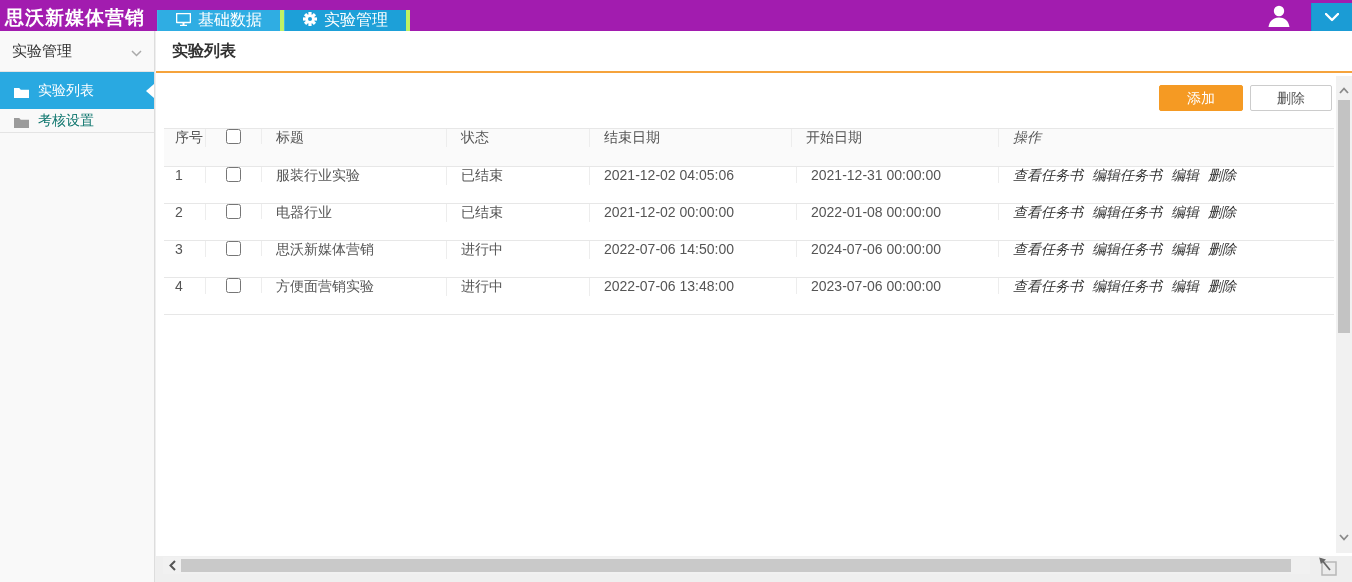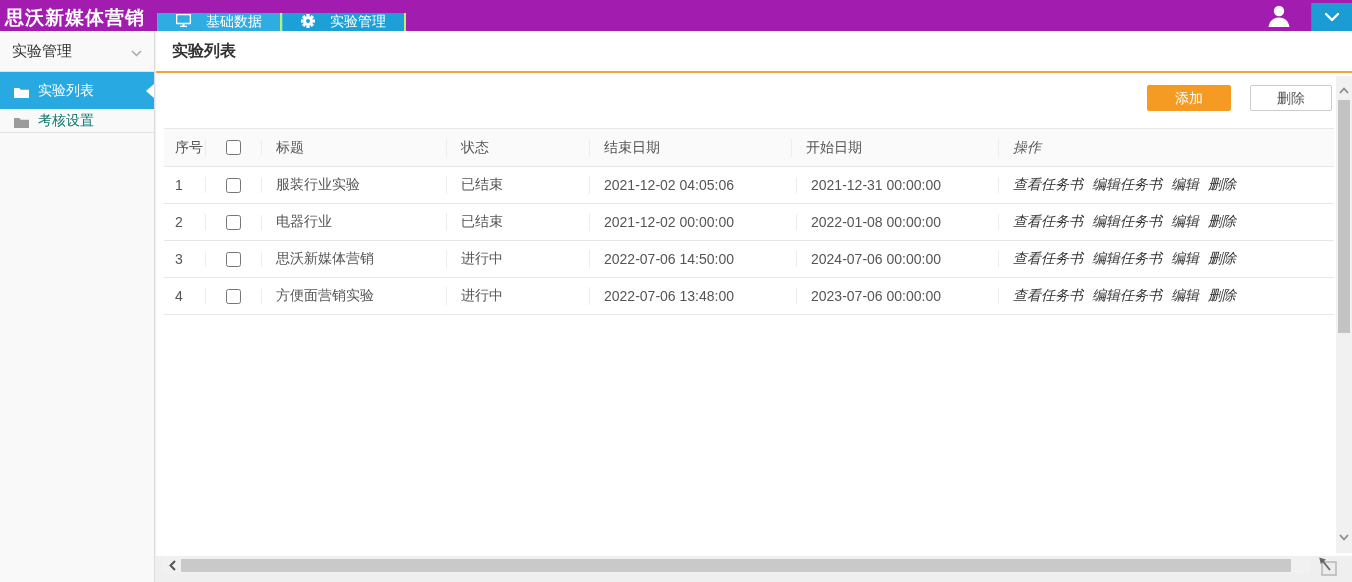--- a/index.html
+++ b/index.html
@@ -3,49 +3,49 @@
 <meta charset="utf-8">
 <style>
   * { margin:0; padding:0; box-sizing:border-box; }
   html,body { width:1352px; height:582px; overflow:hidden; }
   body { font-family:"Liberation Sans","DejaVu Sans",sans-serif; background:#efefef; }
   .screen { position:relative; width:1352px; height:582px; background:#efefef; overflow:hidden; }
 
   
   .topbar { position:absolute; left:0; top:0; width:1352px; height:31px; background:#a21caf; display:flex; align-items:flex-end; }
   .brand { width:157px; display:flex; align-items:center; padding-left:5px; color:#fff; font-weight:bold; font-size:19px; letter-spacing:1px; white-space:nowrap; }
-  .top-tab { display:flex; align-items:center; justify-content:center; gap:15px; color:#fff; font-size:14px; padding:0 18px; border-left:1px solid #3eb3e6; border-right:2px solid #bef264; cursor:pointer; }
+  .top-tab { display:flex; align-items:center; justify-content:center; gap:7px; color:#fff; font-size:16px; padding:0 18px; border-left:1px solid #3eb3e6; border-right:4px solid #bef264; cursor:pointer; }
   .top-tab.tab-light { background:#2fade3; }
   .top-tab.tab-active { background:#1da0d8; }
   .topbar-right { margin-left:auto; display:flex; align-items:stretch; }
   .user-btn { display:flex; align-items:center; justify-content:center; width:64px; cursor:pointer; }
   .caret-btn { width:41px; background:#1b9cd5; border-left:1px solid #1793cb; display:flex; align-items:center; justify-content:center; cursor:pointer; }
 
   
   .sidebar { position:absolute; left:0; top:31px; width:155px; height:551px; background:#f9f9f9; border-right:1px solid #ddd; }
   .side-group { height:41px; display:flex; align-items:center; padding:0 12px; font-size:15px; color:#333; border-bottom:1px solid #e4e4e4; cursor:pointer; }
   .side-group .grp-caret { margin-left:auto; }
   .side-item { position:relative; height:24px; display:flex; align-items:center; gap:9px; padding:0 14px; font-size:14px; color:#0f766e; border-bottom:1px solid #e4e4e4; cursor:pointer; }
   .side-item.active { background:#29a9e1; color:#fff; border-bottom:none; height:37px; }
   .side-item.active .notch { position:absolute; right:0; top:50%; margin-top:-7px; width:0; height:0;
       border-top:7px solid transparent; border-bottom:7px solid transparent; border-right:8px solid #fff; }
   .folder { width:15px; height:11px; flex:0 0 auto; }
 
   
   .main { position:absolute; left:156px; top:31px; width:1196px; height:525px; background:#fff; }
   .title-bar { height:42px; display:flex; align-items:center; padding-left:16px; border-bottom:2px solid #f5a33c; }
   .page-title { font-size:16px; font-weight:bold; color:#333; }
-  .toolbar { margin-top:12px; height:26px; display:flex; justify-content:flex-end; gap:19px; padding-right:20px; }
+  .toolbar { margin-top:12px; height:26px; display:flex; justify-content:flex-end; gap:7px; padding-right:20px; }
   .btn { height:26px; font-size:14px; line-height:24px; text-align:center; cursor:pointer; border-radius:2px; }
   .btn-add { width:84px; background:#f59a23; color:#fff; border:1px solid #f59a23; }
   .btn-del { width:82px; background:#fff; color:#555; border:1px solid #ccc; }
 
   
   .table { margin:17px 18px 0 8px; border-top:1px solid #e7e7e7; font-size:14px; }
-  .tr { display:flex; border-bottom:1px solid #e7e7e7; min-height:37px; align-items:center; }
+  .tr { display:flex; border-bottom:1px solid #e7e7e7; min-height:37px; align-items:flex-start; }
   .tr.head { background:#fafafa; color:#777; min-height:38px; }
   .td { display:flex; align-items:center; padding-left:14px; border-right:1px solid #ededed; color:#555; }
   .td:last-child { border-right:none;font-style:italic; }
   .c-idx { width:42px; padding-left:11px; }
   .c-chk { width:56px; justify-content:center; padding-left:0; }
   .c-title { width:185px; }
   .c-status { width:143px; }
   .c-start { width:207px; }
   .c-end { width:202px; }
   .c-ops { flex:1; }

